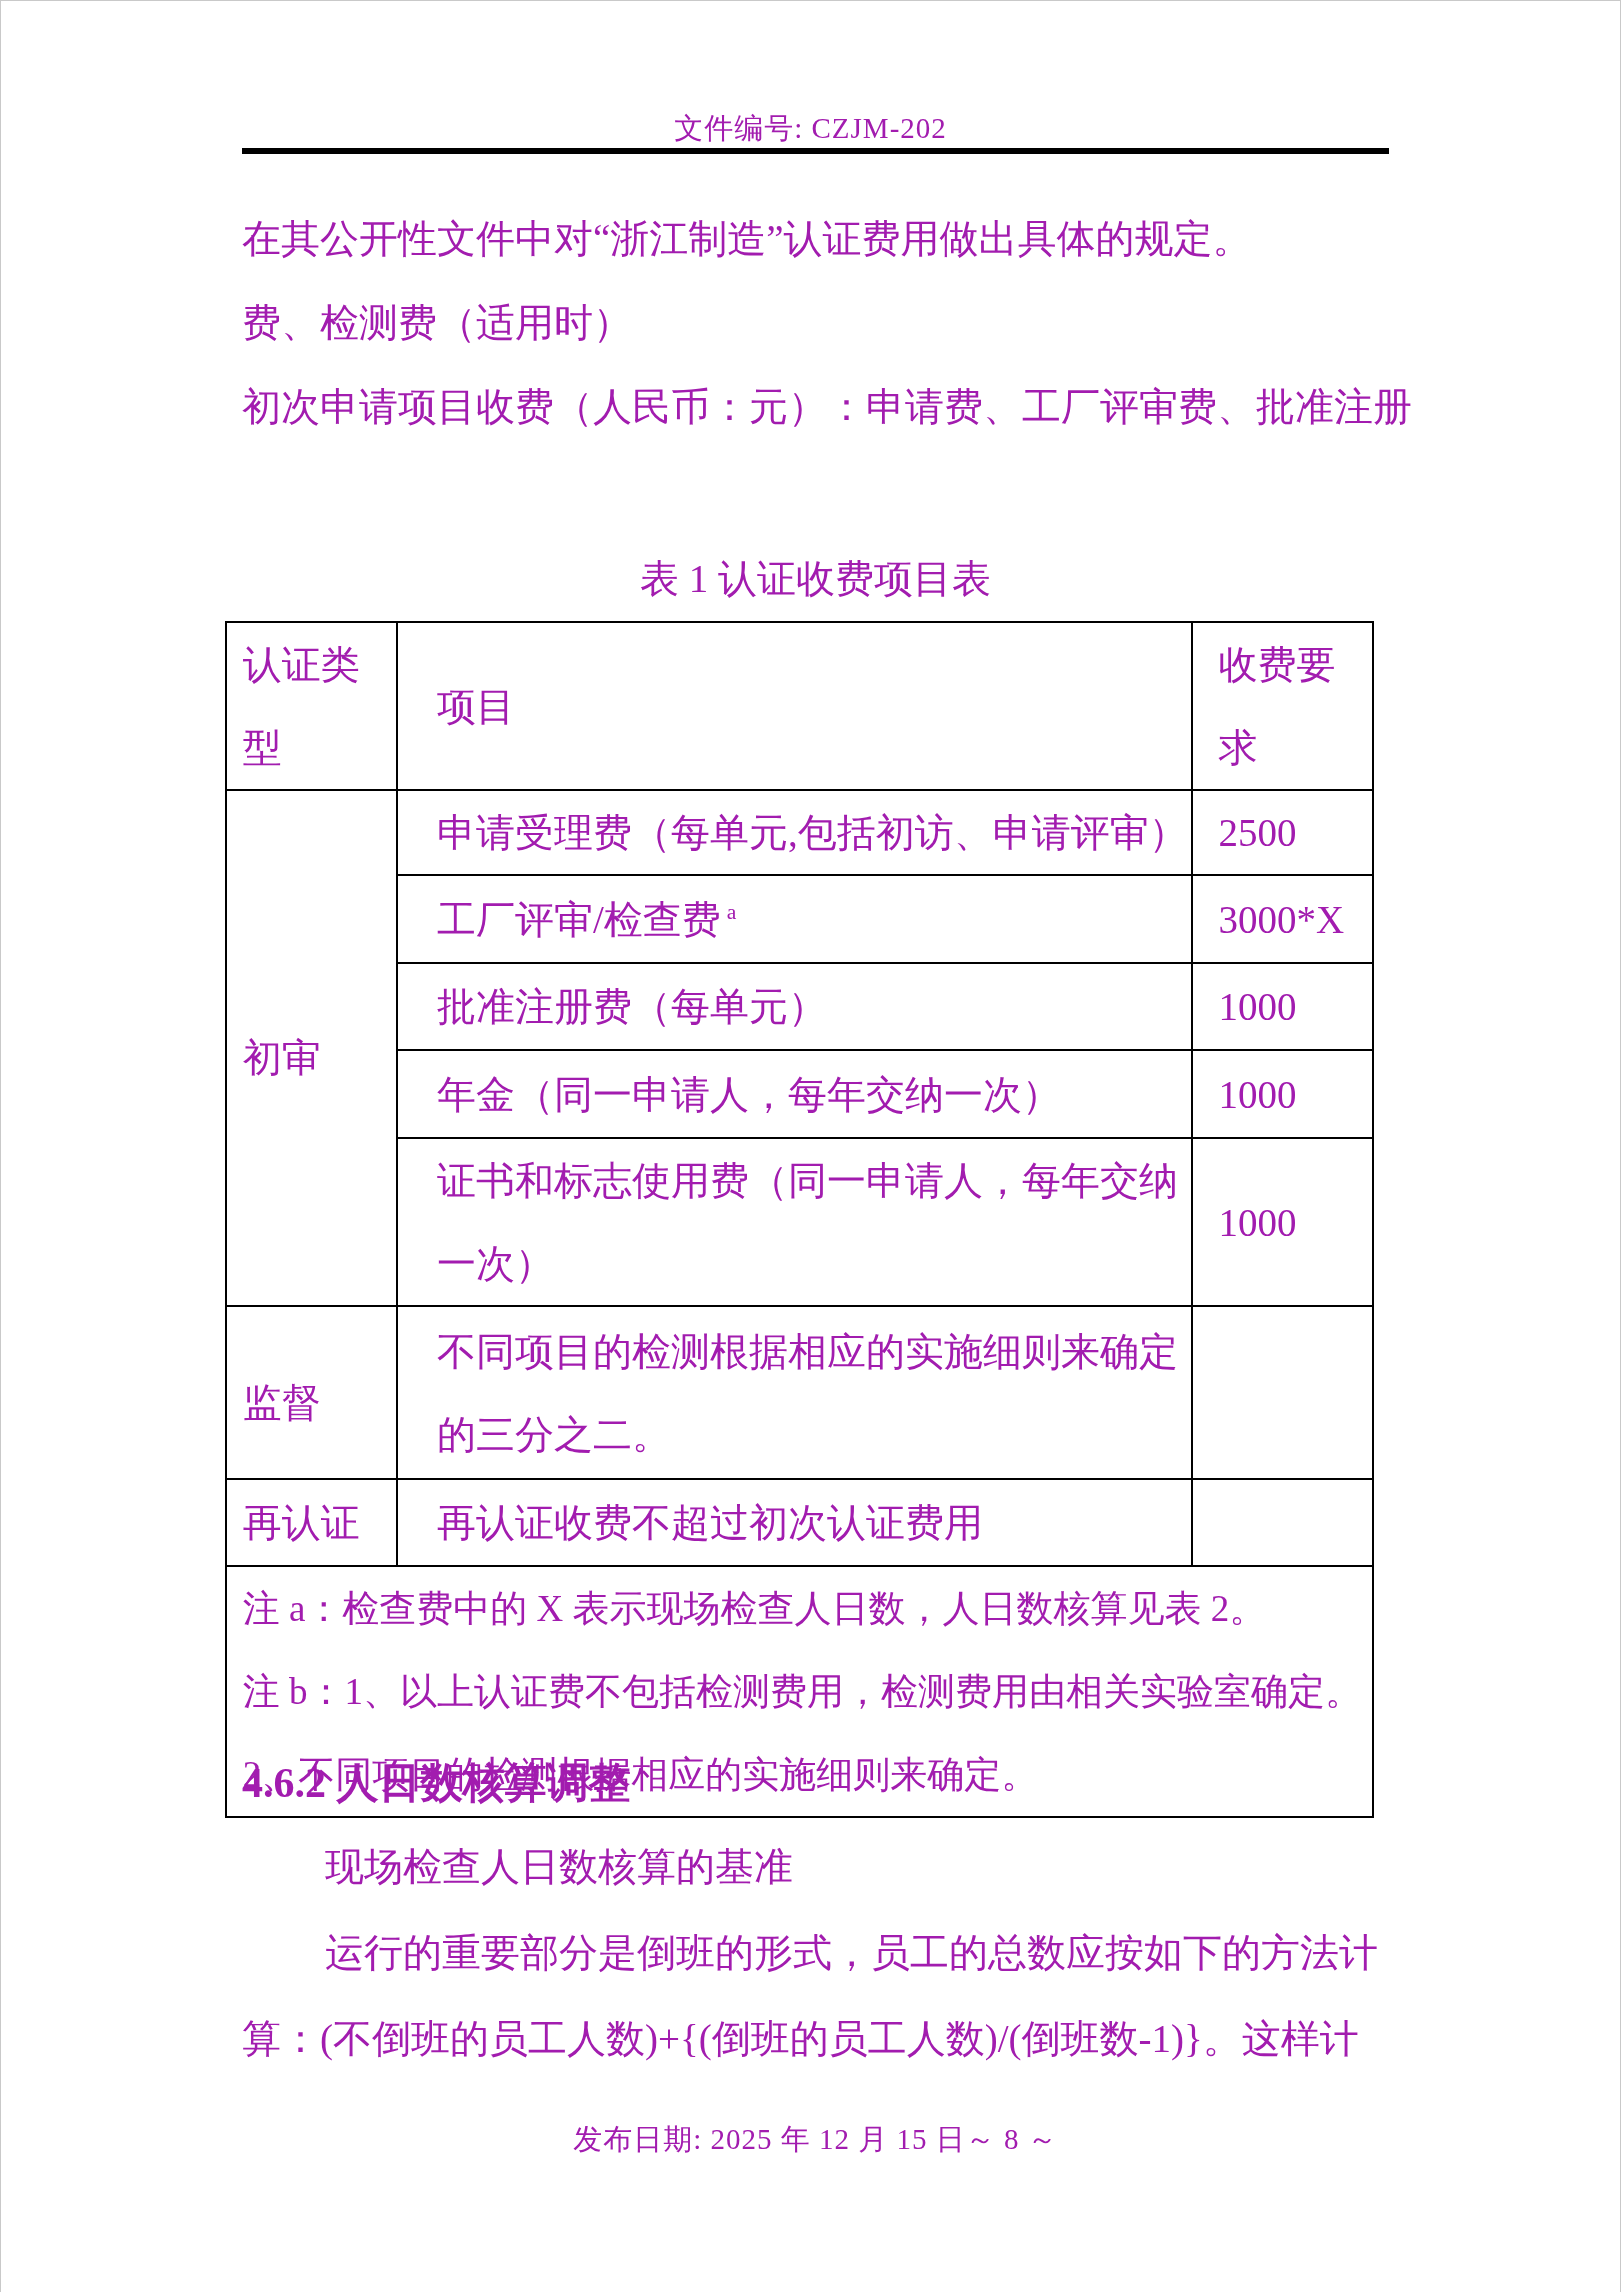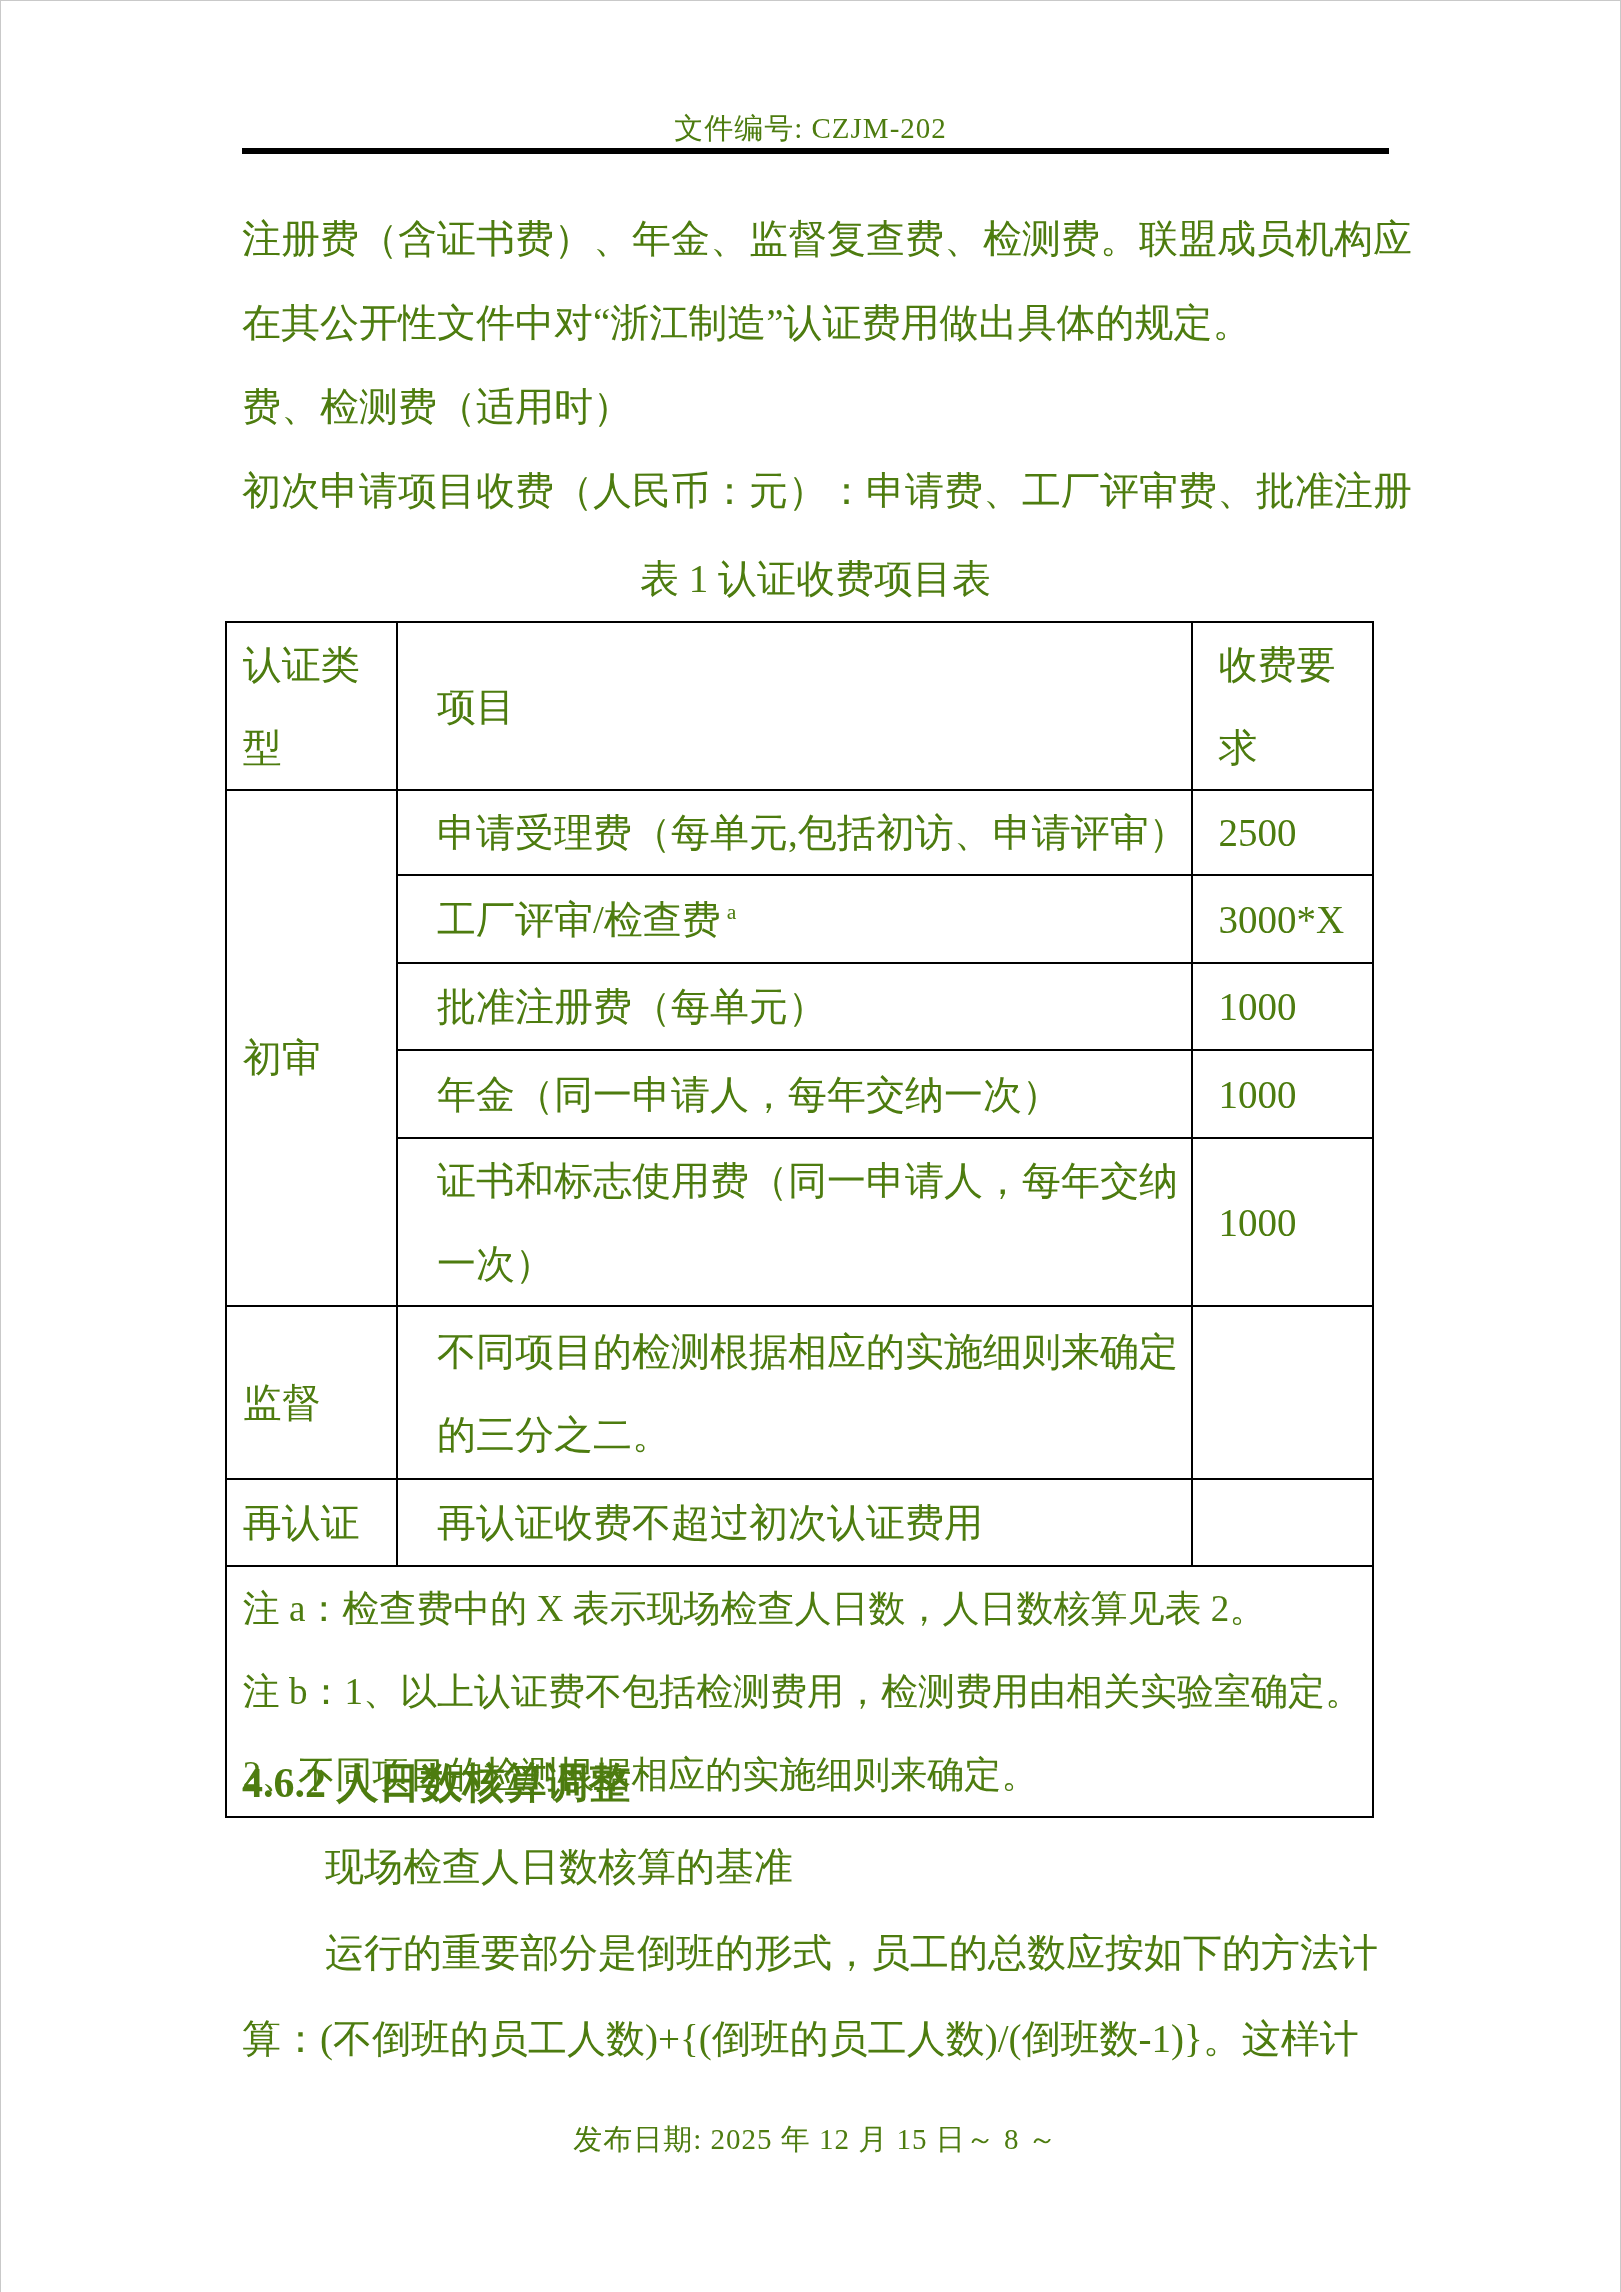--- a/index.html
+++ b/index.html
@@ -1,21 +1,21 @@
 <!DOCTYPE html>
 <html><head>
 <meta charset="utf-8">
 <style>
   * { margin:0; padding:0; box-sizing:border-box; }
   html,body { background:#ffffff; }
   .page {
     position:relative;
     width:1621px; height:2293px;
     background:#ffffff;
-    color:#4d7c0f;
+    color:#a21caf;
     font-family:"Liberation Serif","DejaVu Serif",serif;
     border:1px solid #c9c9c9;
     overflow:hidden;
   }
   .doc-number {
     position:absolute; top:106px; left:0; width:100%;
     text-align:center; font-size:29px; line-height:43px;
     letter-spacing:1px;
   }
   .header-rule {
@@ -74,21 +74,20 @@
 </style>
 </head>
 <body>
 
 <div class="page">
 
   <div class="doc-number">文件编号: CZJM-202</div>
   <div class="header-rule"></div>
 
   <div class="body-block">
-    <div class="line">注册费（含证书费）、年金、监督复查费、检测费。联盟成员机构应</div>
     <div class="line">在其公开性文件中对“浙江制造”认证费用做出具体的规定。</div>
     <div class="line">费、检测费（适用时）</div>
     <div class="line">初次申请项目收费（人民币：元）：申请费、工厂评审费、批准注册</div>
   </div>
 
   <div class="table-caption">表 1 认证收费项目表</div>
 
   <table class="fee-table">
     <colgroup>
       <col style="width:171px">

